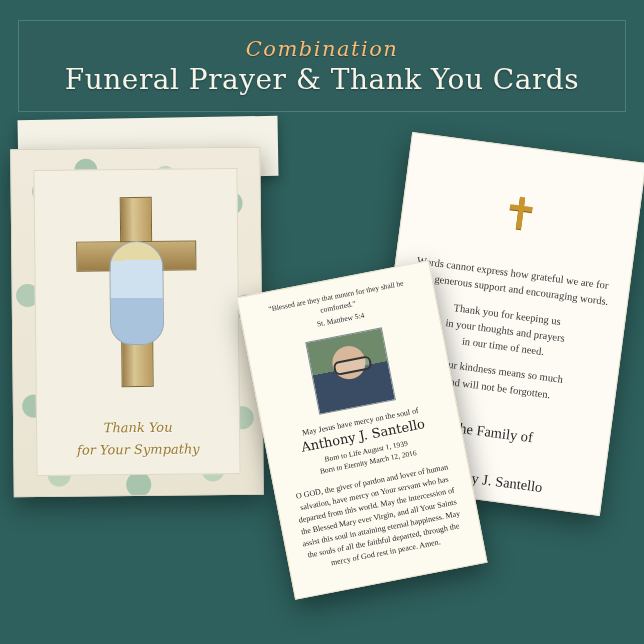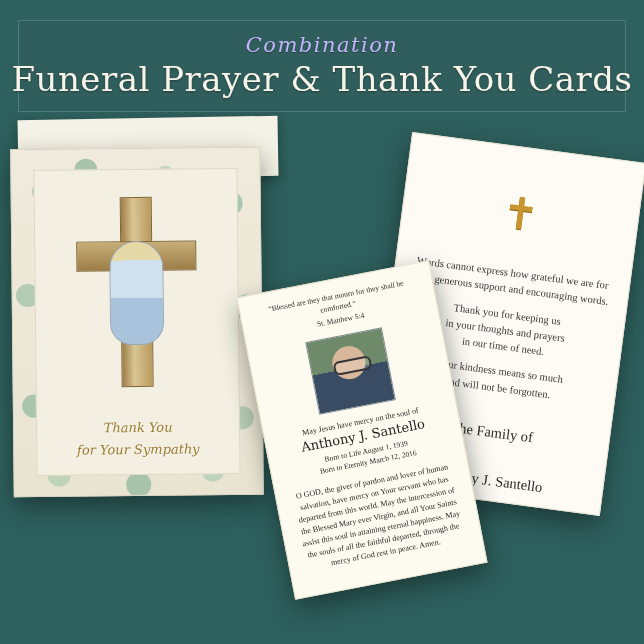--- a/index.html
+++ b/index.html
@@ -24,32 +24,32 @@
     width: 608px; height: 92px;
     background: #305e5c;
     border: 1px solid #4a7e7a;
     display: flex;
     flex-direction: column;
     align-items: center;
     justify-content: center;
     gap: 2px;
   }
   .banner-sub {
-    color: #c4b5fd;
+    color: #fdba74;
     font-family: "DejaVu Serif", serif;
     font-style: italic;
     font-size: 21px;
     letter-spacing: 1.5px;
     font-weight: 400;
     text-shadow: 0 1px 1px rgba(0,0,0,.3);
   }
   .banner-title {
     color: #f7f4e9;
     font-family: "DejaVu Serif", serif;
-    font-size: 34px;
+    font-size: 28px;
     letter-spacing: 0.5px;
     font-weight: 400;
     text-shadow: 0 1px 2px rgba(0,0,0,.35);
     white-space: nowrap;
   }
 
   
   .paper {
     position: absolute;
     background: #fbf8ef;

